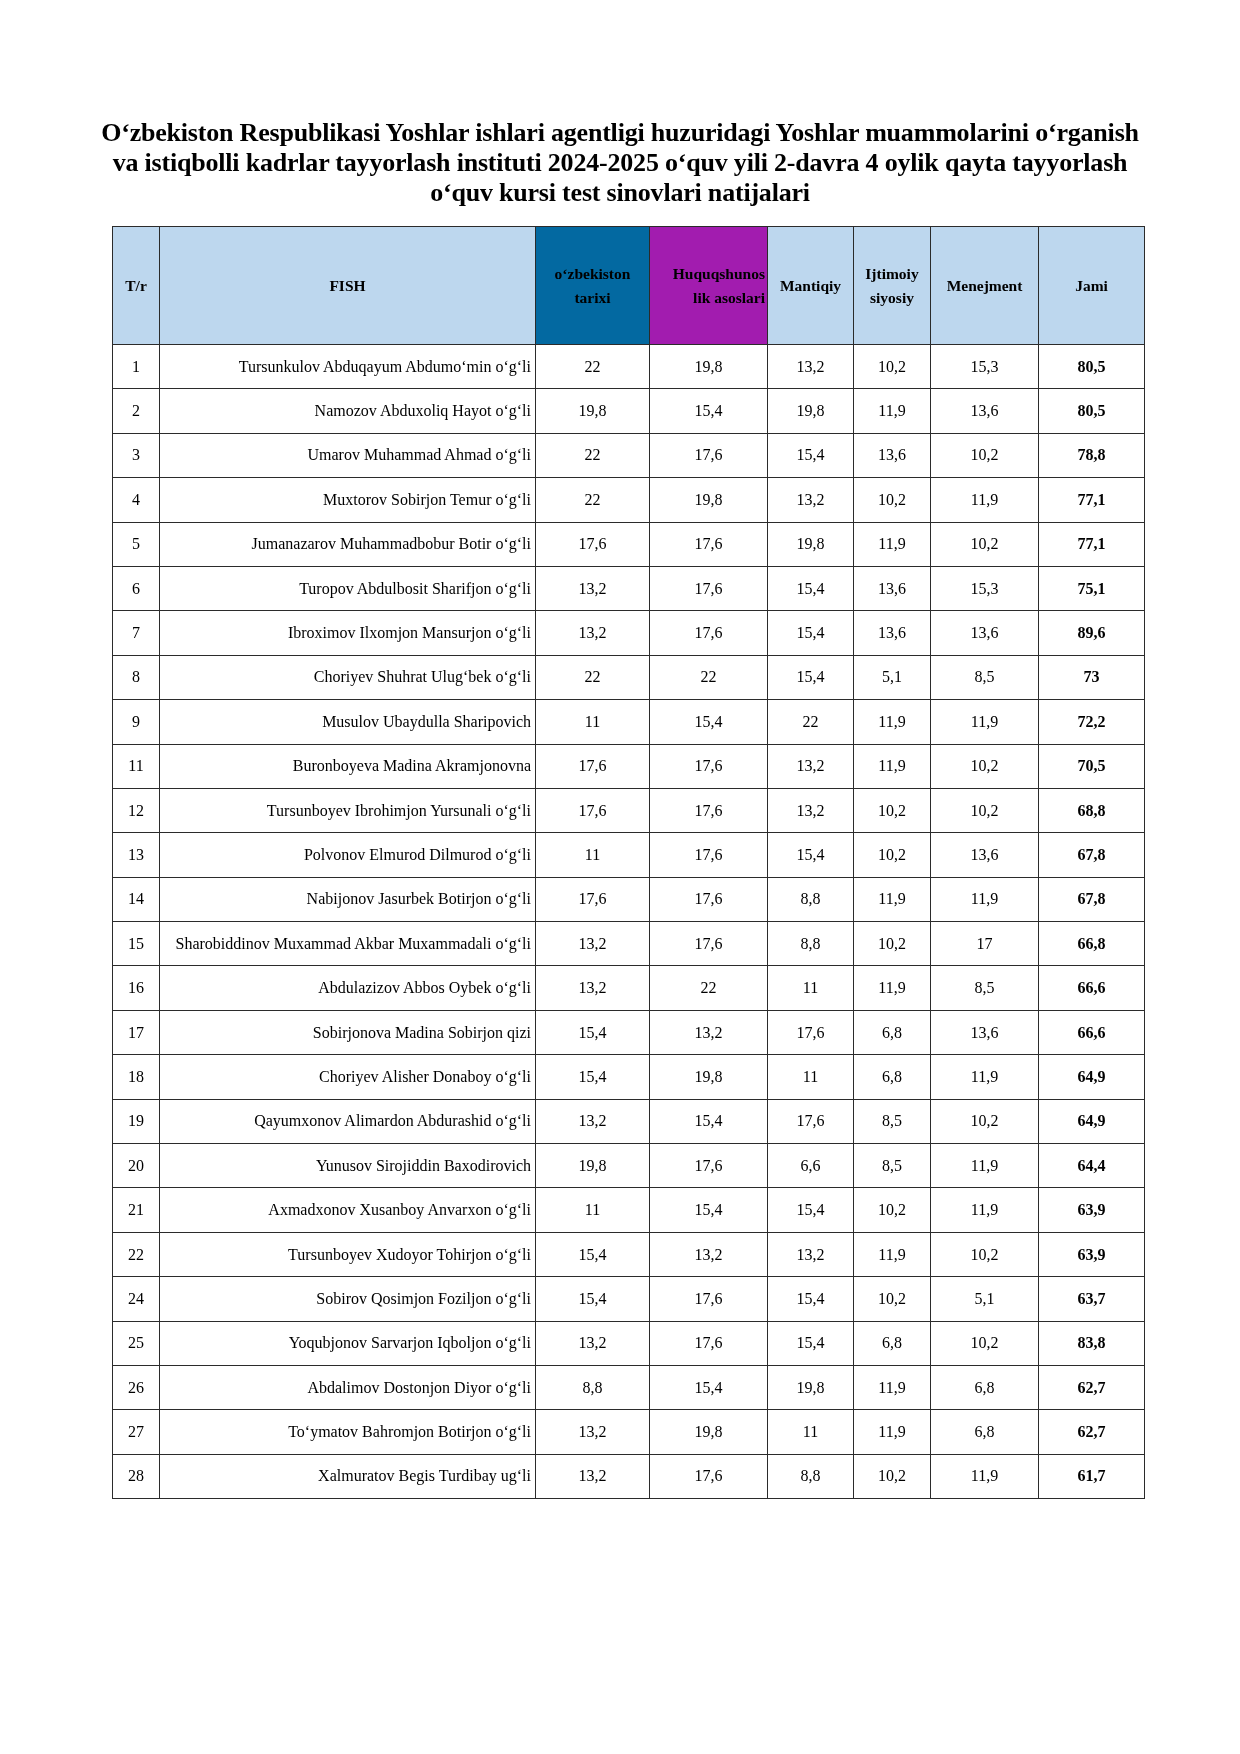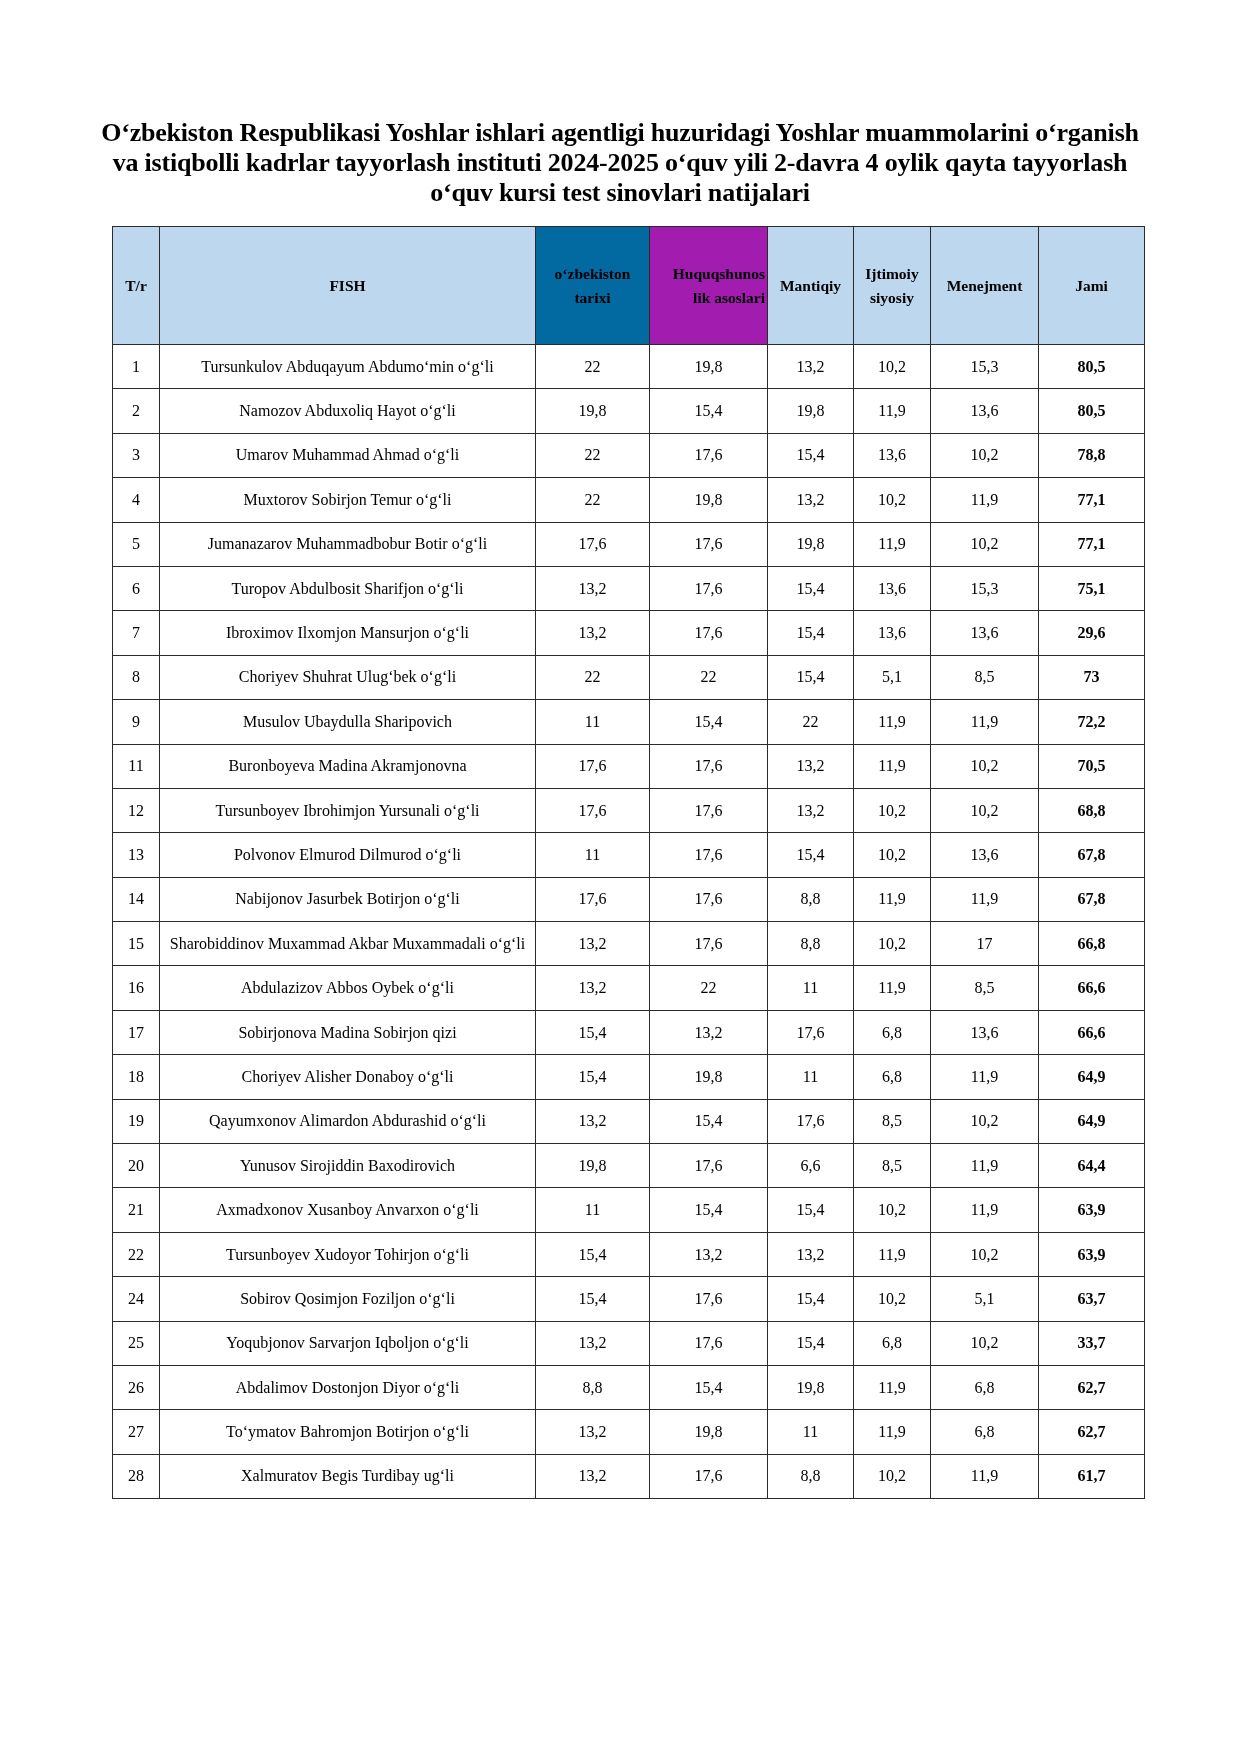--- a/index.html
+++ b/index.html
@@ -48,21 +48,21 @@
       line-height: 24px;
       height: 117px;
       padding: 0 2px;
     }
     table.results tbody td {
       height: 43.4px;
       font-size: 16px;
       line-height: 18px;
     }
     table.results tbody td.name {
-      text-align: center;
+      text-align: right;
       padding-left: 4px;
     }
     table.results tbody td.total {
       font-weight: bold;
     }
     col.c-num { width: 47px; }
     col.c-name { width: 376px; }
     col.c-s1 { width: 114px; }
     col.c-s2 { width: 118px; }
     col.c-s3 { width: 86px; }
@@ -160,21 +160,21 @@
         <td class="total">75,1</td>
       </tr>
       <tr>
         <td>7</td>
         <td class="name">Ibroximov Ilxomjon Mansurjon o‘g‘li</td>
         <td>13,2</td>
         <td>17,6</td>
         <td>15,4</td>
         <td>13,6</td>
         <td>13,6</td>
-        <td class="total">29,6</td>
+        <td class="total">89,6</td>
       </tr>
       <tr>
         <td>8</td>
         <td class="name">Choriyev Shuhrat Ulug‘bek o‘g‘li</td>
         <td>22</td>
         <td>22</td>
         <td>15,4</td>
         <td>5,1</td>
         <td>8,5</td>
         <td class="total">73</td>
@@ -320,21 +320,21 @@
         <td class="total">63,7</td>
       </tr>
       <tr>
         <td>25</td>
         <td class="name">Yoqubjonov Sarvarjon Iqboljon o‘g‘li</td>
         <td>13,2</td>
         <td>17,6</td>
         <td>15,4</td>
         <td>6,8</td>
         <td>10,2</td>
-        <td class="total">33,7</td>
+        <td class="total">83,8</td>
       </tr>
       <tr>
         <td>26</td>
         <td class="name">Abdalimov Dostonjon Diyor o‘g‘li</td>
         <td>8,8</td>
         <td>15,4</td>
         <td>19,8</td>
         <td>11,9</td>
         <td>6,8</td>
         <td class="total">62,7</td>

